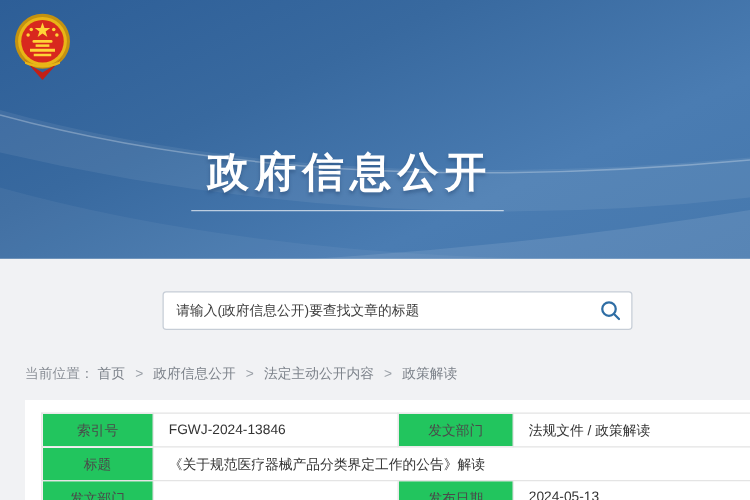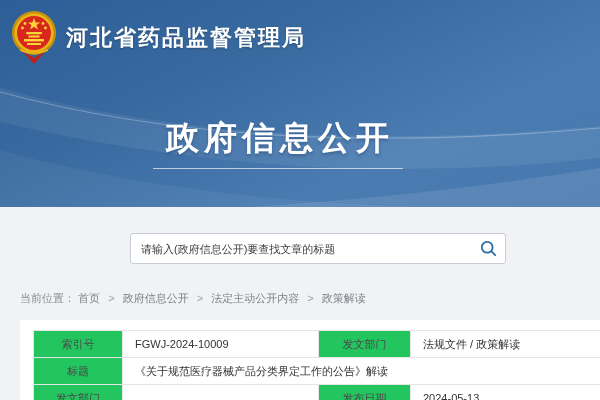--- a/index.html
+++ b/index.html
@@ -110,21 +110,20 @@
       <circle cx="33" cy="15.5" r="1.4" fill="#ffd437"></circle>
       <circle cx="12.5" cy="20" r="1.4" fill="#ffd437"></circle>
       <circle cx="35.5" cy="20" r="1.4" fill="#ffd437"></circle>
       <rect x="16" y="24" width="16" height="2.2" rx="1" fill="#ffd437"></rect>
       <rect x="18.5" y="27.5" width="11" height="2" fill="#ffd437"></rect>
       <rect x="14" y="31" width="20" height="2.4" fill="#ffd437"></rect>
       <rect x="17" y="35" width="14" height="2" fill="#ffd437"></rect>
       <path d="M10,41 Q24,47 38,41 L38,43 Q24,49 10,43 Z" fill="#e9b517"></path>
     </svg>
     <div class="org-names">
-      <div class="org-cn">河北省药品监督管理局</div>
     </div>
   </div>
 
   <div class="banner-title">政府信息公开</div>
   <div class="banner-underline"></div>
 </div>
 
 <div class="search-wrap">
   <input class="search-input" type="text" placeholder="请输入(政府信息公开)要查找文章的标题" style="">
   <button class="search-btn">
@@ -144,21 +143,21 @@
   <a>法定主动公开内容</a>
   <span class="crumb-sep">&gt;</span>
   <a>政策解读</a>
 </div>
 
 <div class="card">
   <table class="info-table">
     <tbody>
         <tr>
       <td class="lbl">索引号</td>
-      <td class="val col-v1">FGWJ-2024-10009</td>
+      <td class="val col-v1">FGWJ-2024-13846</td>
       <td class="lbl lbl2">发文部门</td>
       <td class="val">法规文件 / 政策解读</td>
     </tr>
     <tr>
       <td class="lbl">标题</td>
       <td class="val" colspan="3">《关于规范医疗器械产品分类界定工作的公告》解读</td>
     </tr>
     <tr>
       <td class="lbl">发文部门</td>
       <td class="val col-v1"></td>

